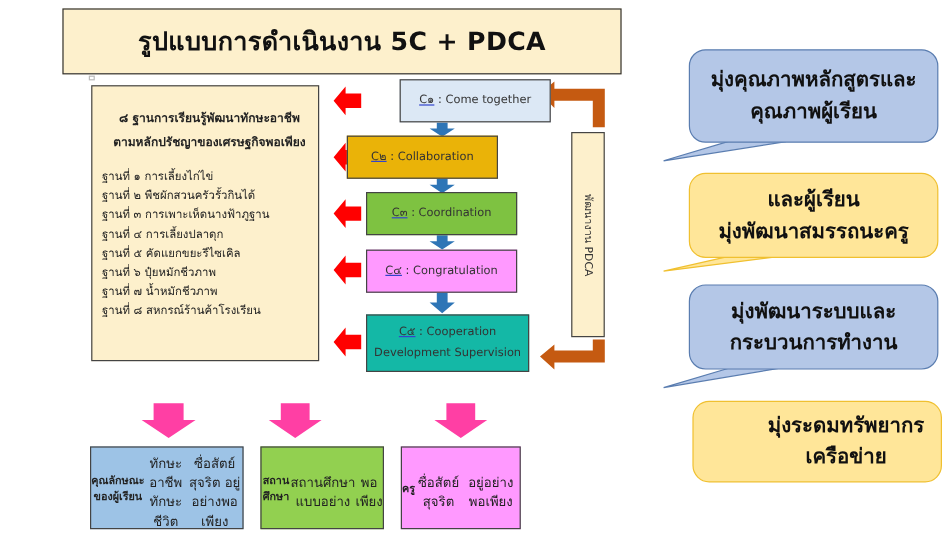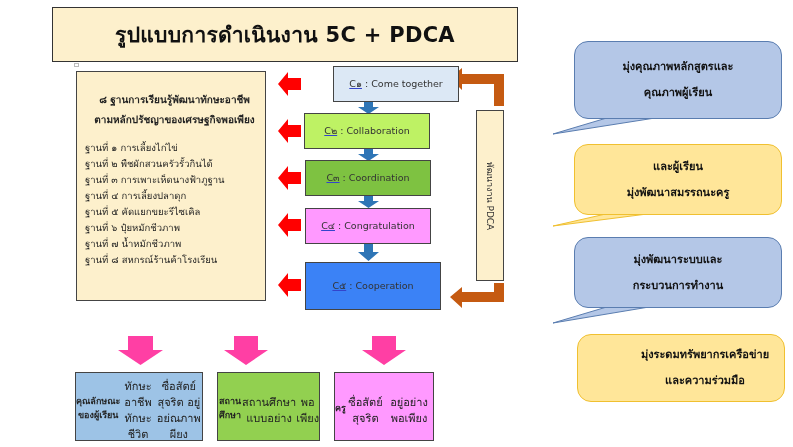--- a/index.html
+++ b/index.html
@@ -9,29 +9,29 @@
   .title-box { left: 52px; top: 7px; width: 466px; height: 55px; background: #fdf0cc; border: 1.5px solid #333; display: flex; align-items: center; justify-content: center; font-size: 21px; color: #111; font-weight: bold; letter-spacing: 0.3px; }
   .title-mark { left: 74px; top: 63px; width: 5px; height: 4px; border: 1px solid #bbb; background: #fff; }
 
   .stations-box { left: 76px; top: 71px; width: 190px; height: 230px; background: #fdf0cc; border: 1.5px solid #444; padding: 14px 1px 0 8px; font-family: "DejaVu Serif", serif; color: #222; }
   .stations-heading { text-align: center; font-weight: bold; font-size: 10px; line-height: 20px; margin-top: 4px; margin-bottom: 10px; }
   .station-item { font-size: 9.5px; line-height: 16px; white-space: nowrap; }
 
   .cbox { border: 1.2px solid #444; display: flex; align-items: center; justify-content: center; flex-direction: column; font-size: 9.5px; color: #333; text-align: center; line-height: 18px; }
   .cbox .code { text-decoration: underline; text-decoration-color: #3344cc; }
   .c1 { left: 305px; top: 66px; width: 126px; height: 36px; background: #dce8f5; margin-left: 28px; }
-  .c2 { left: 304px; top: 113px; width: 126px; height: 36px; background: #bef264; }
+  .c2 { left: 289px; top: 113px; width: 126px; height: 36px; background: #eab308; }
   .c3 { left: 305px; top: 160px; width: 126px; height: 36px; background: #7ec241; }
   .c4 { left: 305px; top: 208px; width: 126px; height: 36px; background: #ff99ff; }
-  .c5 { left: 305px; top: 262px; width: 136px; height: 48px; background: #3b82f6; }
+  .c5 { left: 305px; top: 262px; width: 136px; height: 48px; background: #14b8a6; }
 
   .pdca-box { left: 476px; top: 110px; width: 28px; height: 171px; background: #fdf0cc; border: 1.2px solid #444; display: flex; align-items: center; justify-content: center; }
   .pdca-text { transform: rotate(90deg); white-space: nowrap; font-size: 9px; color: #333; }
 
-  .bubble { border-radius: 14px; display: flex; align-items: center; justify-content: center; text-align: center; font-weight: bold; font-size: 11px; line-height: 26px; color: #111; }
+  .bubble { border-radius: 14px; display: flex; align-items: center; justify-content: center; text-align: center; font-weight: bold; font-size: 17px; line-height: 26px; color: #111; }
   .b-blue { background: #b4c7e7; border: 1.3px solid #5a7db0; }
   .b-yellow { background: #ffe699; border: 1.3px solid #f0c030; }
   .bub1 { left: 574px; top: 41px; width: 208px; height: 78px; }
   .bub2 { left: 574px; top: 144px; width: 208px; height: 71px; }
   .bub3 { left: 574px; top: 237px; width: 208px; height: 71px; }
   .bub4 { left: 577px; top: 334px; width: 208px; height: 68px; padding-left: 48px; }
 
   .outcome { border: 1.3px solid #444; display: flex; flex-direction: row; align-items: center; justify-content: flex-start; padding-top: 9px; text-align: center; font-family: "DejaVu Serif", serif; color: #222; }
   .outcome .oh { font-weight: bold; font-size: 9px; line-height: 14px; margin-bottom: 6px; }
   .outcome .ob { font-size: 11px; line-height: 16px; }
@@ -94,20 +94,21 @@
   <div><span class="code">C๒</span><span> : Collaboration</span></div>
 </div>
 <div class="abs cbox c3">
   <div><span class="code">C๓</span><span> : Coordination</span></div>
 </div>
 <div class="abs cbox c4">
   <div><span class="code">C๔</span><span> : Congratulation</span></div>
 </div>
 <div class="abs cbox c5">
   <div><span class="code">C๕</span><span> : Cooperation</span></div>
+  <div>Development Supervision</div>
 </div>
 
 <div class="abs pdca-box">
   <div class="pdca-text">พัฒนางาน PDCA</div>
 </div>
 
 <div class="abs bubble b-blue bub1">
   <div>
       <div>มุ่งคุณภาพหลักสูตรและ</div>
       <div>คุณภาพผู้เรียน</div>
@@ -121,28 +122,27 @@
 </div>
 <div class="abs bubble b-blue bub3">
   <div>
       <div>มุ่งพัฒนาระบบและ</div>
       <div>กระบวนการทำงาน</div>
     </div>
 </div>
 <div class="abs bubble b-yellow bub4">
   <div>
       <div>มุ่งระดมทรัพยากรเครือข่าย</div>
-      <div>และความร่วมมือ</div>
     </div>
 </div>
 
 <div class="abs outcome o1">
   <div class="oh">คุณลักษณะของผู้เรียน</div>
   <div class="ob">ทักษะอาชีพ ทักษะชีวิต</div>
-  <div class="ob">ซื่อสัตย์สุจริต อยู่อย่ณภาพผียง</div>
+  <div class="ob">ซื่อสัตย์สุจริต อยู่อย่างพอเพียง</div>
 </div>
 <div class="abs outcome o2">
   <div class="oh">สถานศึกษา</div>
   <div class="ob">สถานศึกษาแบบอย่าง</div>
   <div class="ob">พอเพียง</div>
 </div>
 <div class="abs outcome o3">
   <div class="oh">ครู</div>
   <div class="ob">ซื่อสัตย์สุจริต</div>
   <div class="ob">อยู่อย่างพอเพียง</div>

